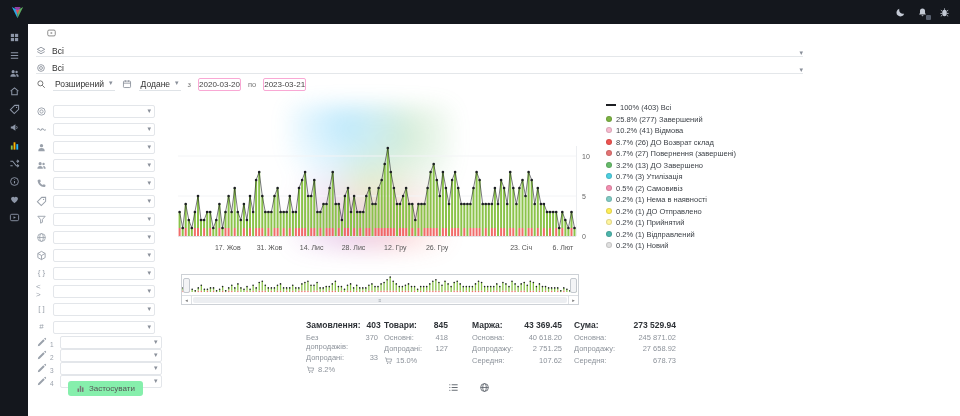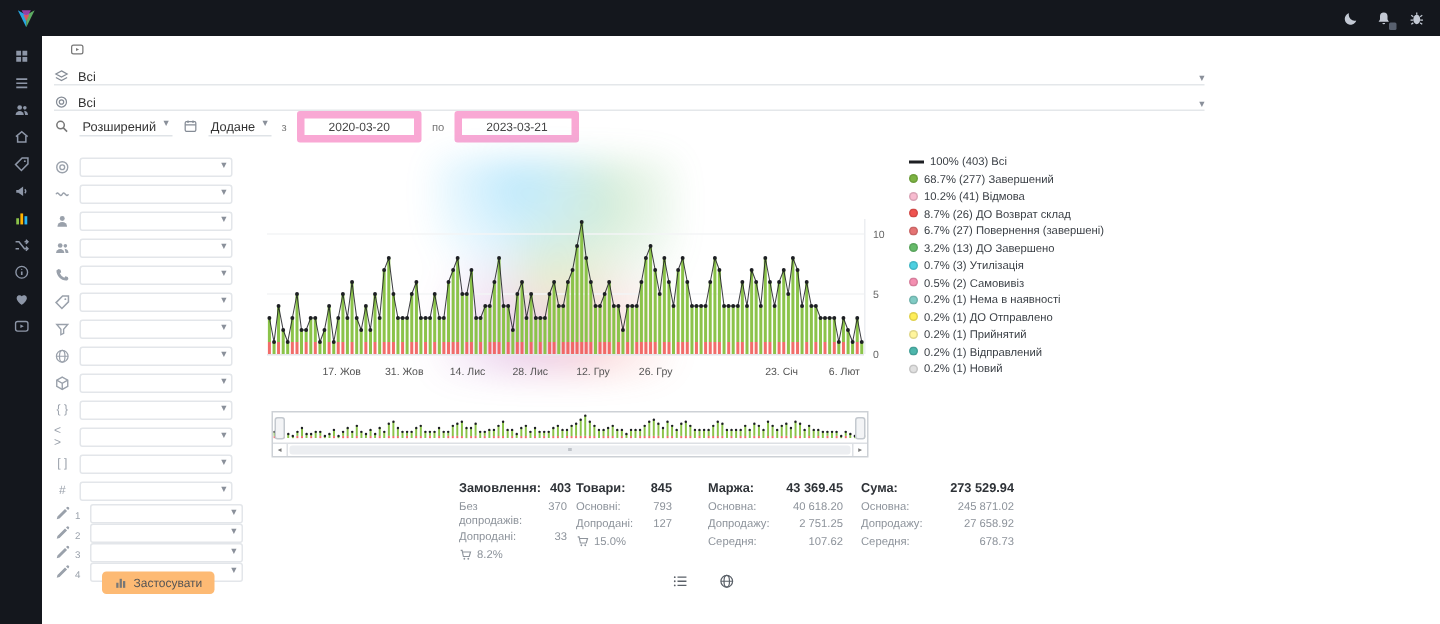--- a/index.html
+++ b/index.html
@@ -30,21 +30,21 @@
           display:flex;align-items:flex-end;gap:6px;font-size:8.5px;color:#333;cursor:pointer;}
   .tf-row .fi{width:10px;height:10px;color:#858c96;flex:none;}
   .caret{color:#8a909a;font-size:7px;line-height:1;}
   .caret::after{content:"▾";}
   .mlauto{margin-left:auto;}
   .tf-row3{position:absolute;left:8px;top:52px;height:16px;display:flex;align-items:center;gap:7px;font-size:8.5px;color:#333;}
   .srch{width:10px;height:10px;color:#777;cursor:pointer;}
   .mini-select{display:flex;align-items:flex-start;gap:5px;border-bottom:1px solid #dfe3e7;padding:1px 2px;cursor:pointer;}
   .cal{width:10px;height:10px;color:#858c96;}
   .sep{color:#777;font-size:7.5px;}
-  .date-box{border:5px solid #f9a8d4;border-radius:2px;padding:1px 16px;font-size:8px;color:#444;cursor:pointer;}
+  .date-box{border:1px solid #f9a8d4;border-radius:2px;padding:1px 0;font-size:8px;color:#444;cursor:pointer;}
 
   
   .fpanel{position:absolute;left:0;top:78px;width:138px;}
   .fp-row{display:flex;align-items:center;height:18px;padding-left:8px;gap:6px;}
   .fp-row.pencil{height:13px;}
   .fp-ic{width:11px;height:11px;color:#9aa1ab;font-size:8px;flex:none;}
   .fp-num{font-size:6.5px;color:#9aa1ab;margin-left:-3px;margin-top:4px;}
   .fp-dd{width:100px;height:11px;border:1px solid #e3e6ea;border-radius:2px;position:relative;background:#fff;cursor:pointer;}
   .fp-dd .caret{position:absolute;right:3px;top:1px;}
 
@@ -52,21 +52,21 @@
   .watermark{position:absolute;left:258px;top:80px;width:168px;height:148px;opacity:.35;filter:blur(10px);pointer-events:none;
     background:
       radial-gradient(circle at 35% 15%, rgba(41,182,246,.85), transparent 42%),
       radial-gradient(circle at 68% 22%, rgba(102,187,106,.85), transparent 42%),
       radial-gradient(circle at 50% 52%, rgba(205,220,57,.75), transparent 38%),
       radial-gradient(circle at 36% 80%, rgba(171,71,188,.7), transparent 42%),
       radial-gradient(circle at 62% 82%, rgba(239,83,80,.65), transparent 42%);}
   .chart-svg{position:absolute;left:150px;top:76px;cursor:crosshair;}
   .legend{position:absolute;left:578px;top:80px;width:192px;display:flex;flex-direction:column;gap:4px;
           font-size:7.5px;line-height:1;color:#3a3f45;}
-  .lg-row{display:flex;align-items:center;gap:4px;cursor:pointer;}
+  .lg-row{display:flex;align-items:flex-start;gap:4px;cursor:pointer;}
   .lg-dot{width:6px;height:6px;border-radius:50%;border:1px solid rgba(0,0,0,.12);box-sizing:border-box;flex:none;}
   .lg-line{width:10px;height:2px;background:#1d1f23;flex:none;}
 
   
   .mini{position:absolute;left:153px;top:250px;width:398px;height:31px;border:1px solid #cdd1d6;box-sizing:border-box;background:#fff;}
   .mini svg{display:block;}
   .mini-handle{position:absolute;top:3px;width:5px;height:13px;background:#f3f4f6;border:1px solid #c4c9cf;border-radius:2px;cursor:ew-resize;z-index:2;}
   .mini-handle.l{left:1px;} .mini-handle.r{right:1px;}
   .mini-scroll{height:8px;border-top:1px solid #dde0e4;display:flex;}
   .ms-btn{width:9px;font-size:5px;color:#777;display:flex;align-items:center;justify-content:center;cursor:pointer;}
@@ -80,21 +80,21 @@
   
   .stat-col{position:absolute;display:flex;flex-direction:column;gap:2.5px;}
   .st-head{display:flex;justify-content:space-between;gap:6px;font-size:8.5px;font-weight:bold;color:#2e3237;}
   .st-row{display:flex;justify-content:space-between;gap:4px;font-size:7.5px;color:#8d939b;align-items:flex-start;}
   .st-row.pct{justify-content:flex-start;gap:3px;}
   .st-ic{width:9px;height:9px;color:#8d939b;flex:none;}
   .c1{left:278px;top:296px;width:72px;} .c2{left:356px;top:296px;width:64px;}
   .c3{left:444px;top:296px;width:90px;} .c4{left:546px;top:296px;width:102px;}
 
   
-  .apply-btn{position:absolute;left:40px;top:357px;height:15px;background:#fdba74;border:none;border-radius:3px;
+  .apply-btn{position:absolute;left:40px;top:357px;height:15px;background:#86efac;border:none;border-radius:3px;
              display:flex;align-items:center;gap:4px;padding:0 8px;font-size:8px;color:#555;cursor:pointer;
              font-family:inherit;}
   .ap-ic{width:9px;height:9px;color:#777;}
   .view-ics{position:absolute;left:420px;top:358px;display:flex;gap:20px;}
   .view-ic{width:11px;height:11px;color:#5a6068;cursor:pointer;}
 </style>
 </head>
 <body>
 
 <div class="page">
@@ -791,21 +791,21 @@
           <text x="343.1" y="150" font-size="7" fill="#555" text-anchor="middle">23. Січ</text>
           <text x="384.9" y="150" font-size="7" fill="#555" text-anchor="middle">6. Лют</text>
         </svg></div>
     <div class="legend" id="legend">
         <div class="lg-row">
           <span class="lg-line"></span>
           <span>100% (403) Всі</span>
         </div>
         <div class="lg-row">
           <span class="lg-dot" style="background: rgb(124, 179, 66);"></span>
-          <span>68.7% (277) Завершений</span>
+          <span>25.8% (277) Завершений</span>
         </div>
         <div class="lg-row">
           <span class="lg-dot" style="background: rgb(248, 187, 208);"></span>
           <span>10.2% (41) Відмова</span>
         </div>
         <div class="lg-row">
           <span class="lg-dot" style="background: rgb(239, 83, 80);"></span>
           <span>8.7% (26) ДО Возврат склад</span>
         </div>
         <div class="lg-row">
@@ -1228,21 +1228,21 @@
             <span>8.2%</span>
           </div>
         </div>
         <div class="stat-col c2">
           <div class="st-head">
             <span>Товари:</span>
             <span>845</span>
           </div>
           <div class="st-row">
             <span>Основні:</span>
-            <span>793</span>
+            <span>418</span>
           </div>
           <div class="st-row">
             <span>Допродані:</span>
             <span>127</span>
           </div>
           <div class="st-row pct">
             <span class="icon st-ic">
               <svg viewBox="0 0 24 24" fill="none" stroke="currentColor" stroke-width="2">
                 <path d="M3 5h2.5l2.3 11h10.4l2.3-8H6.6"></path>
                 <circle cx="9.5" cy="20" r="1.6" fill="currentColor" stroke="none"></circle>

